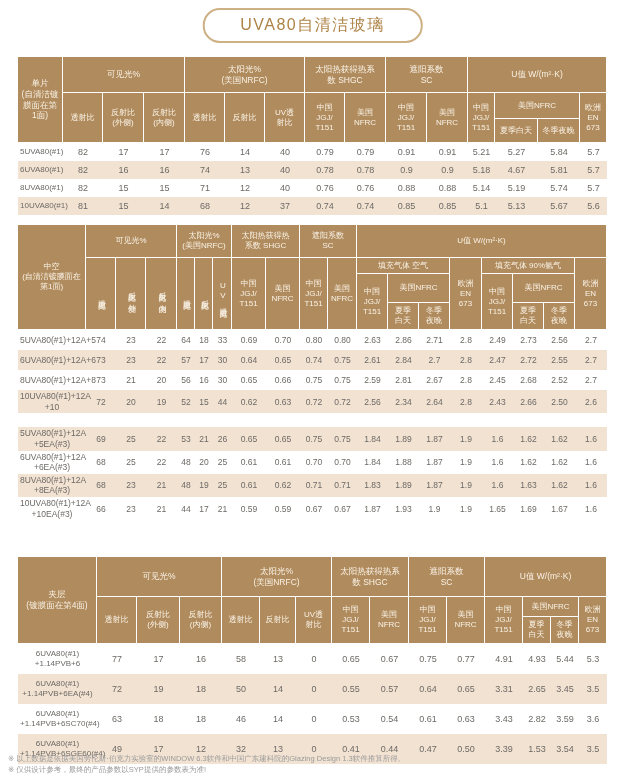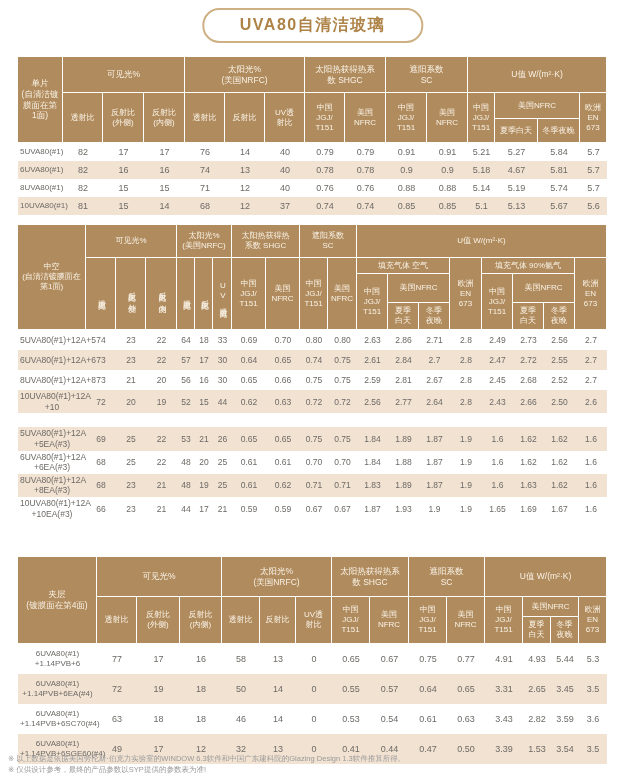--- a/index.html
+++ b/index.html
@@ -4,21 +4,21 @@
 <style>
   * { box-sizing: border-box; margin: 0; padding: 0; }
   html,body { background:#ffffff; }
   body { width:625px; height:780px; font-family:"Liberation Sans","DejaVu Sans",sans-serif; position:relative; }
   .page { position:relative; width:625px; height:780px; overflow:hidden; background:#fff; }
 
   .title-pill {
     position:absolute; left:50%; top:8px; transform:translateX(-50%);
     border:2px solid #cdb083; border-radius:17px;
     padding:5px 36px; white-space:nowrap;
-    color:#ae8347; font-size:16px; font-weight:bold; letter-spacing:1.5px;
+    color:#ae8347; font-size:16px; font-weight:normal; letter-spacing:1.5px;
   }
 
   table { position:absolute; left:18px; width:589px; border-collapse:separate; border-spacing:0; table-layout:fixed; }
   th {
     background:#b08b5d; color:#f9f2e6; font-weight:normal;
     border-right:1px solid #fff; border-bottom:1px solid #fff;
     text-align:center; vertical-align:middle;
     font-size:8px; line-height:1.25; white-space:pre-line; padding:1px;
   }
   thead tr:first-child th { font-size:8.5px; }
@@ -358,21 +358,21 @@
           <td>20</td>
           <td>19</td>
           <td>52</td>
           <td>15</td>
           <td>44</td>
           <td>0.62</td>
           <td>0.63</td>
           <td>0.72</td>
           <td>0.72</td>
           <td>2.56</td>
-          <td>2.77</td>
+          <td>2.34</td>
           <td>2.64</td>
           <td>2.8</td>
           <td>2.43</td>
           <td>2.66</td>
           <td>2.50</td>
           <td>2.6</td>
         </tr>
         <tr class="gap">
           <td colspan="19"></td>
         </tr>

